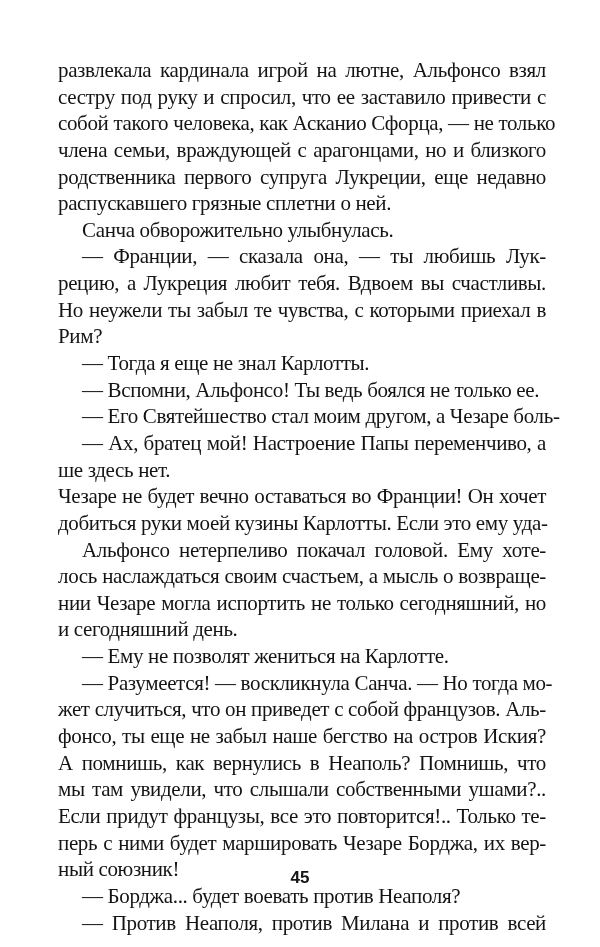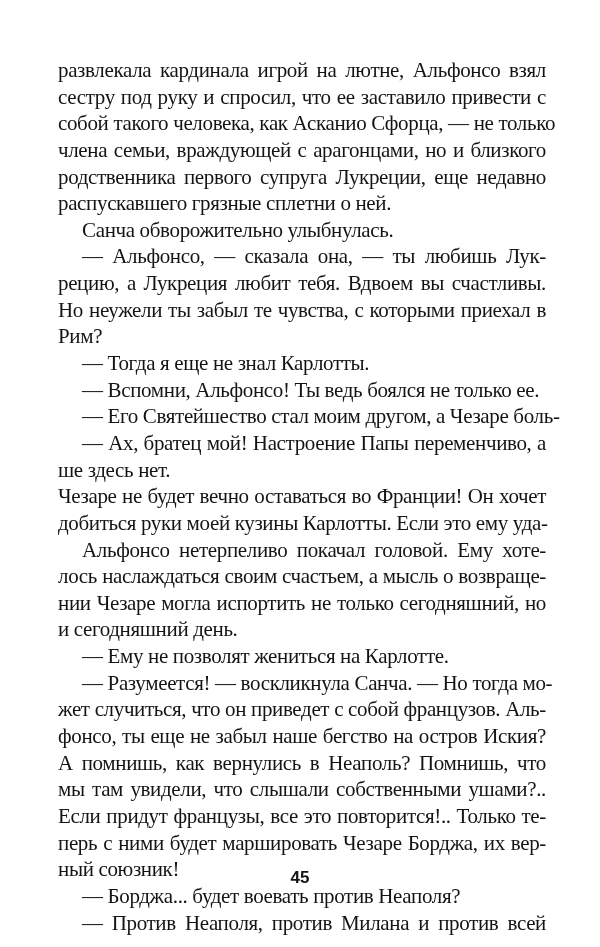--- a/index.html
+++ b/index.html
@@ -52,21 +52,21 @@
 <body>
 
 <div class="page" id="page-text">
     <div class="line">развлекала кардинала игрой на лютне, Альфонсо взял</div>
     <div class="line">сестру под руку и спросил, что ее заставило привести с</div>
     <div class="line">собой такого человека, как Асканио Сфорца, — не только</div>
     <div class="line">члена семьи, враждующей с арагонцами, но и близкого</div>
     <div class="line">родственника первого супруга Лукреции, еще недавно</div>
     <div class="line last">распускавшего грязные сплетни о ней.</div>
     <div class="line indent last">Санча обворожительно улыбнулась.</div>
-    <div class="line indent">— Альфонсо, — сказала она, — ты любишь Лук-</div>
+    <div class="line indent">— Франции, — сказала она, — ты любишь Лук-</div>
     <div class="line">рецию, а Лукреция любит тебя. Вдвоем вы счастливы.</div>
     <div class="line">Но неужели ты забыл те чувства, с которыми приехал в</div>
     <div class="line last">Рим?</div>
     <div class="line indent last">— Тогда я еще не знал Карлотты.</div>
     <div class="line indent last">— Вспомни, Альфонсо! Ты ведь боялся не только ее.</div>
     <div class="line indent">— Его Святейшество стал моим другом, а Чезаре боль-</div>
     <div class="line indent">— Ах, братец мой! Настроение Папы переменчиво, а</div>
     <div class="line last">ше здесь нет.</div>
     <div class="line">Чезаре не будет вечно оставаться во Франции! Он хочет</div>
     <div class="line">добиться руки моей кузины Карлотты. Если это ему уда-</div>

